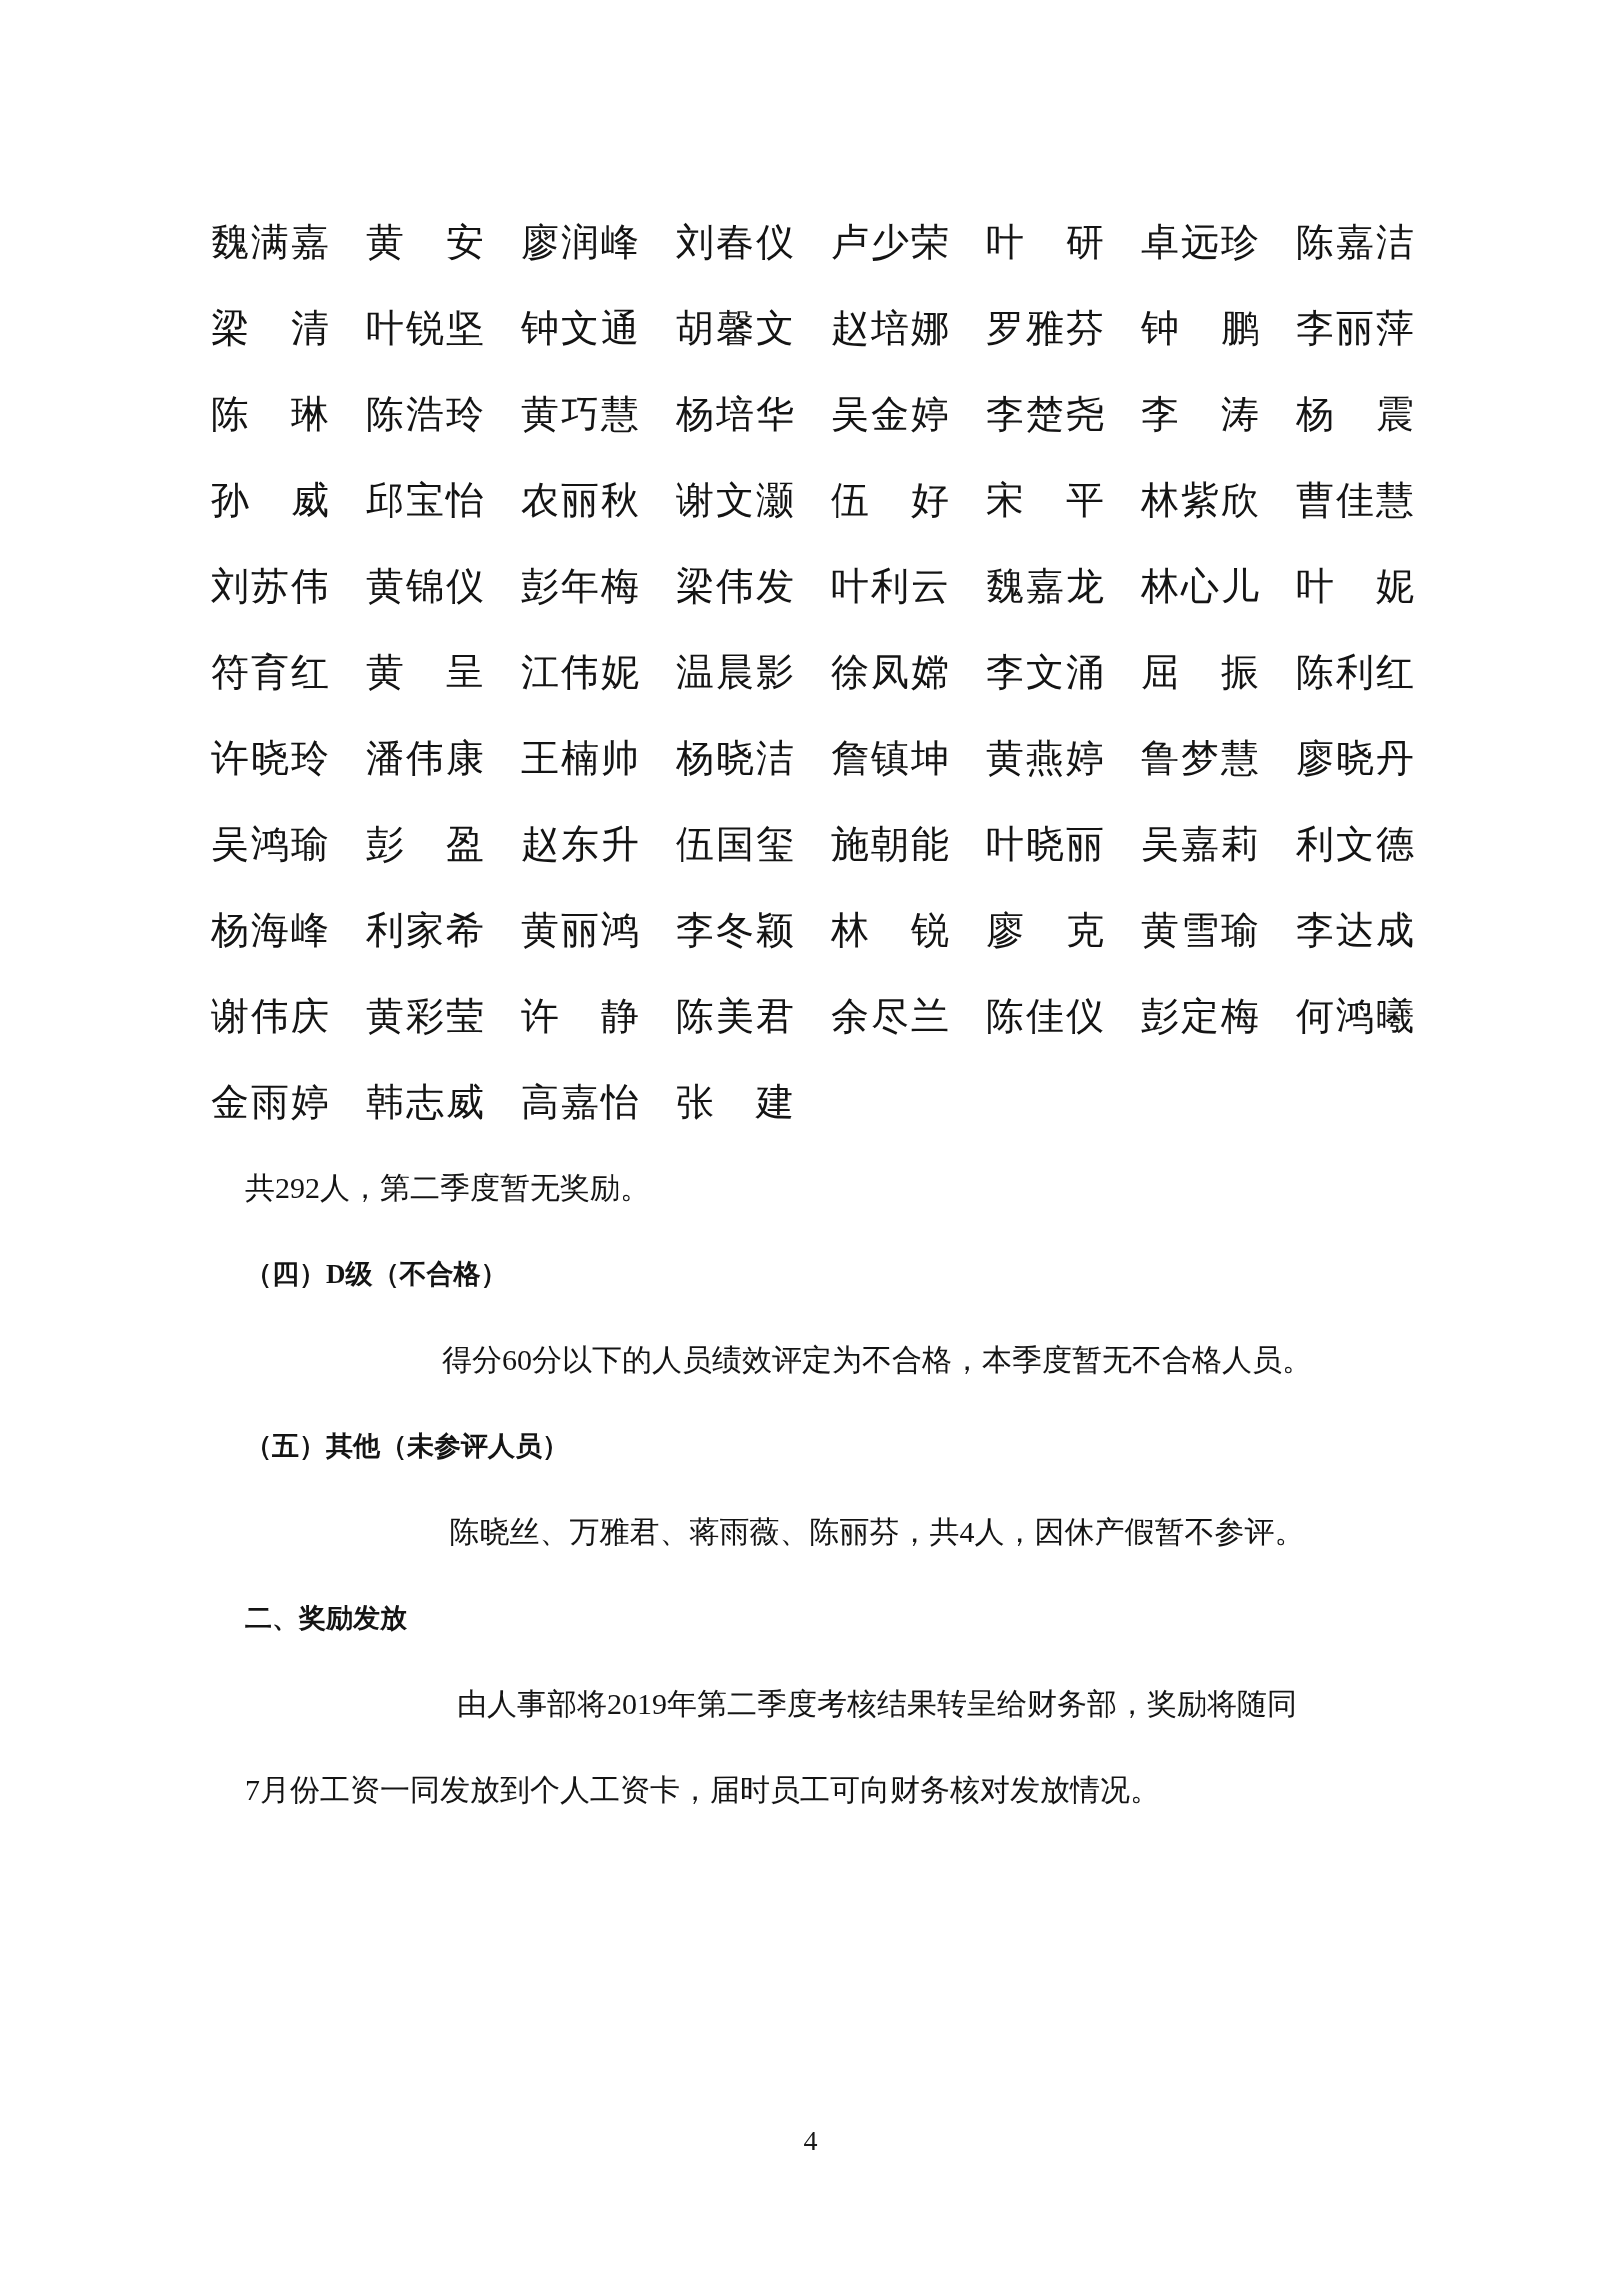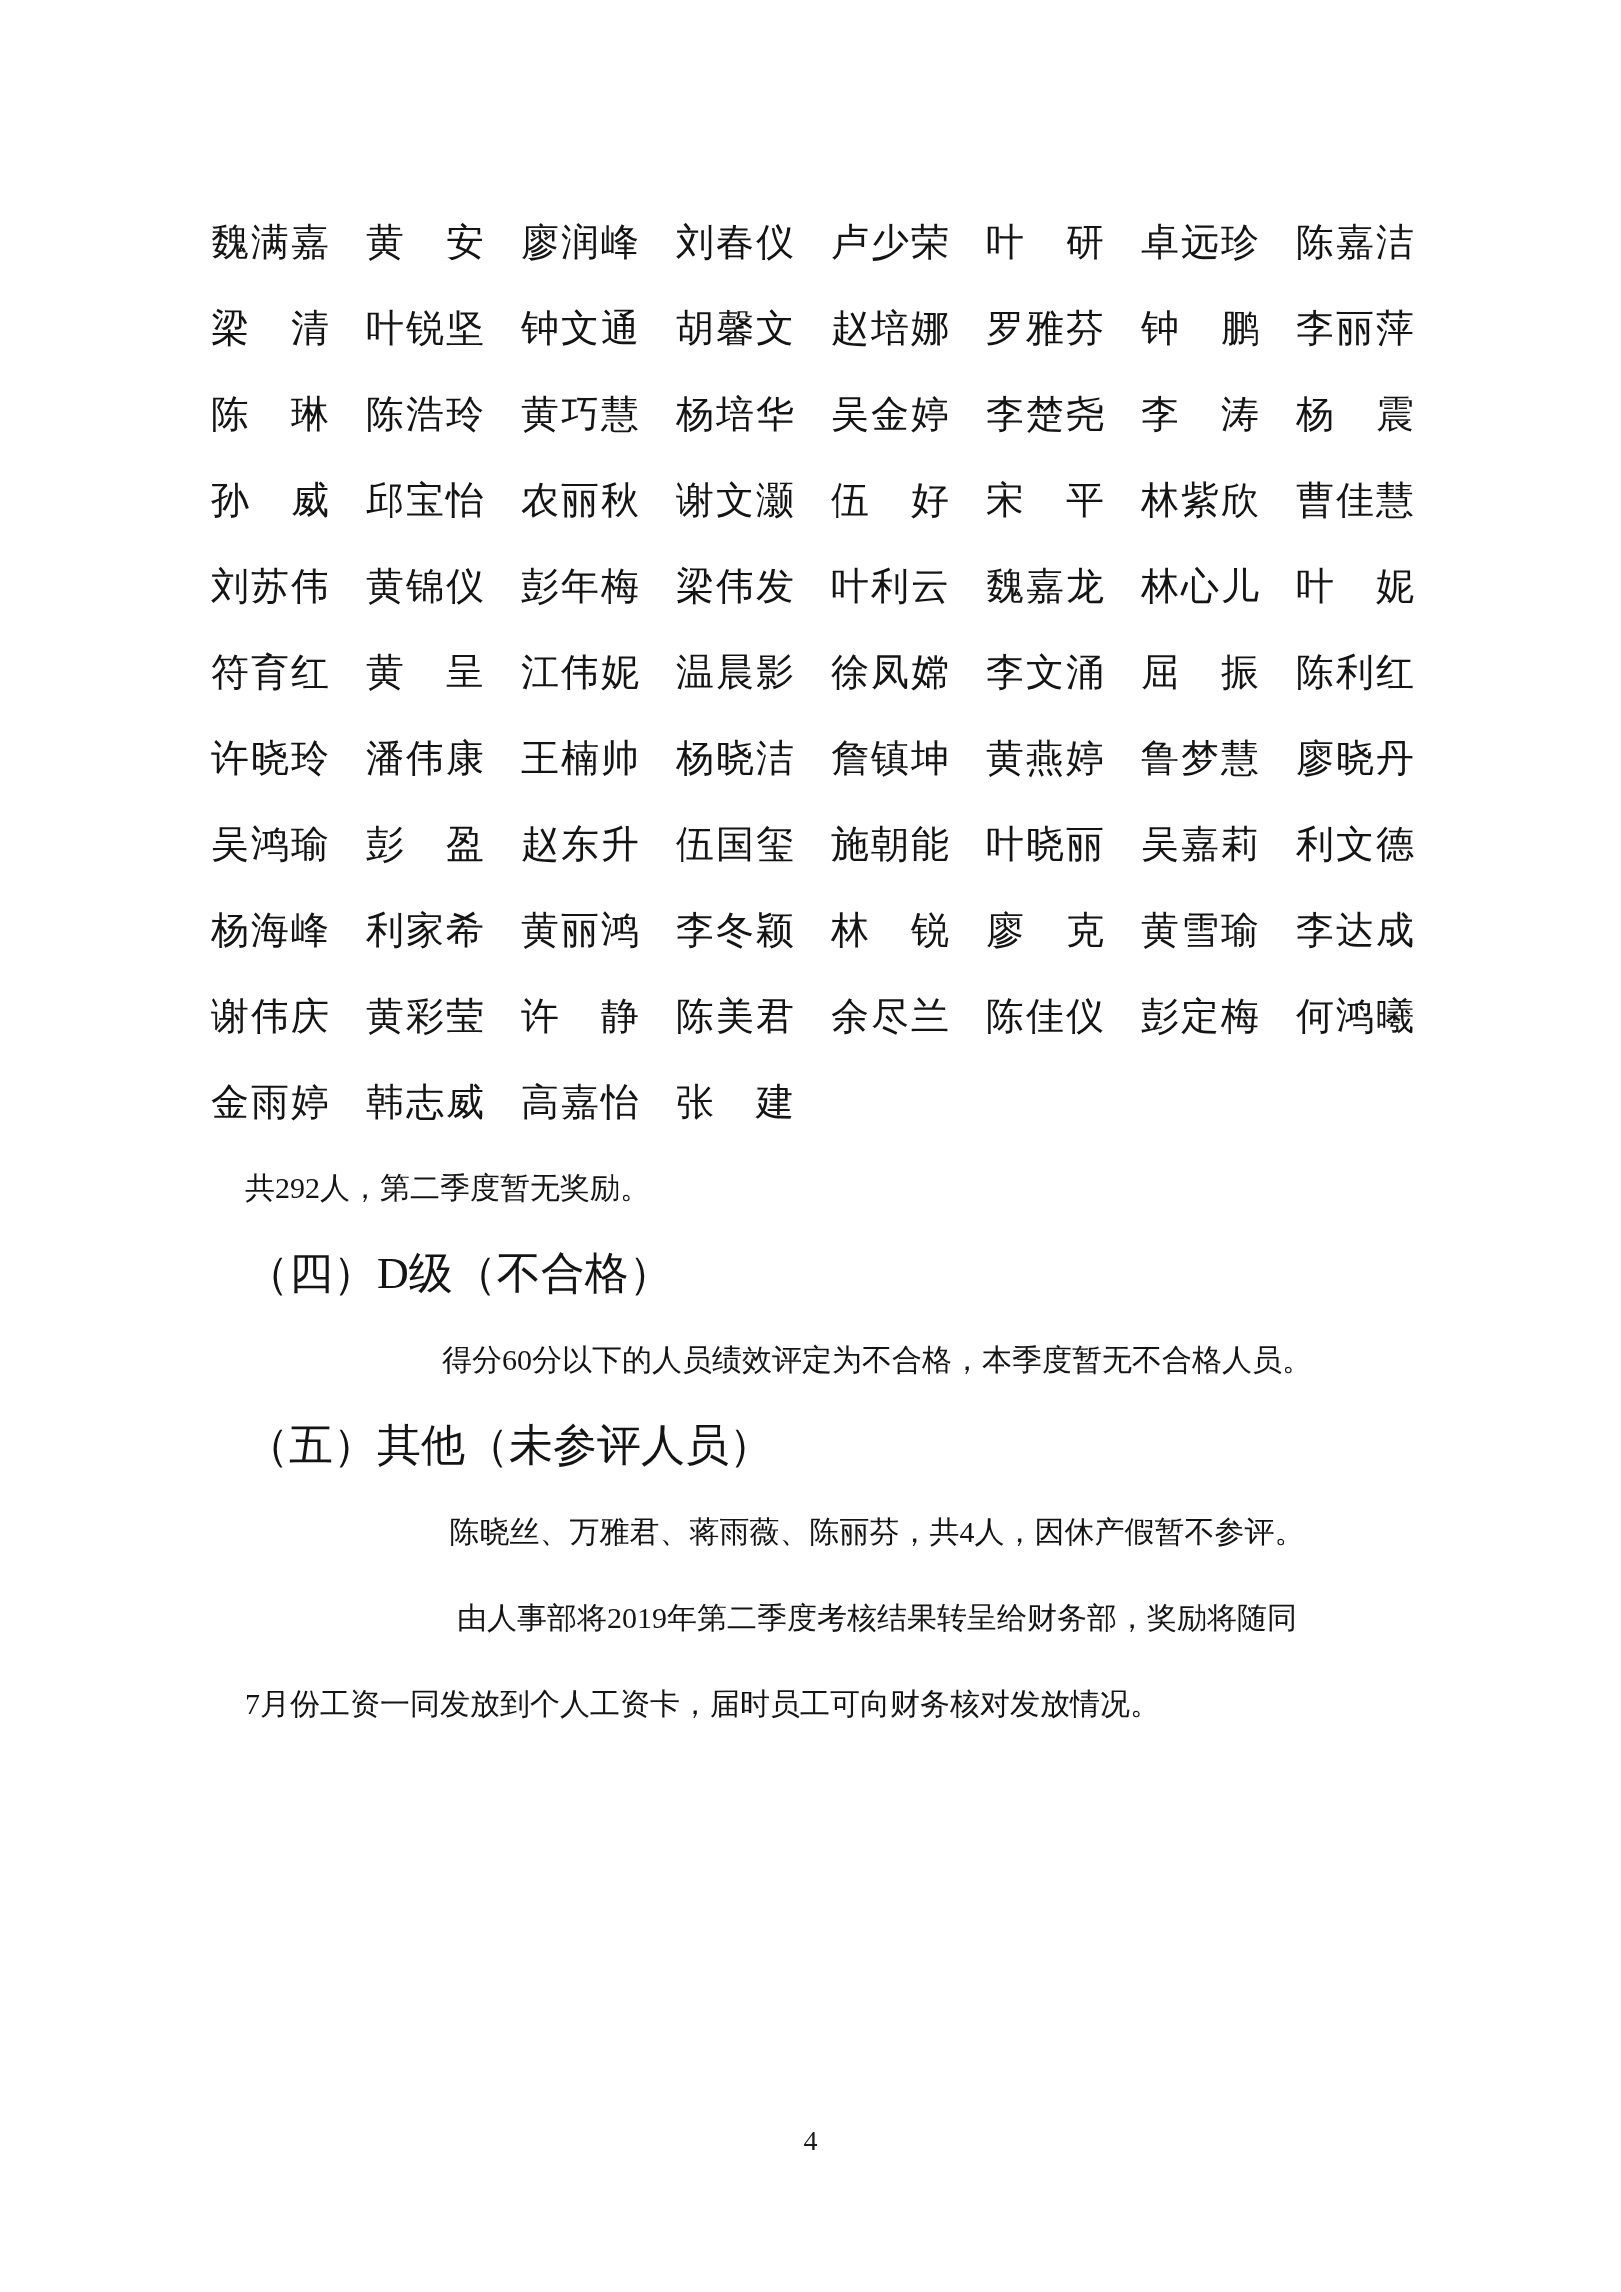--- a/index.html
+++ b/index.html
@@ -47,22 +47,22 @@
     margin-left: 245px;
     width: 1186px;
   }
   .line {
     height: 86px;
     line-height: 86px;
     font-size: 30px;
     white-space: nowrap;
   }
   .line.heading {
-    font-weight: normal;
-    font-size: 44px;
+    font-weight: bold;
+    font-size: 27px;
   }
   .line.paragraph-indent {
     text-indent: 78px;
     text-align: center;
   }
   .footer {
     position: absolute;
     top: 2125px;
     left: 0;
     width: 100%;
@@ -501,19 +501,20 @@
             <span>建</span>
           </div>
         </div>
       </div>
     <div class="body-lines">
         <div class="line summary">共292人，第二季度暂无奖励。</div>
         <div class="line heading">（四）D级（不合格）</div>
         <div class="line paragraph-indent">得分60分以下的人员绩效评定为不合格，本季度暂无不合格人员。</div>
         <div class="line heading">（五）其他（未参评人员）</div>
         <div class="line paragraph-indent">陈晓丝、万雅君、蒋雨薇、陈丽芬，共4人，因休产假暂不参评。</div>
+        <div class="line heading">二、奖励发放</div>
         <div class="line paragraph-indent">由人事部将2019年第二季度考核结果转呈给财务部，奖励将随同</div>
         <div class="line paragraph">7月份工资一同发放到个人工资卡，届时员工可向财务核对发放情况。</div>
       </div>
   </div>
   <div class="footer">4</div>
 </div>
 
 
 </body></html>

